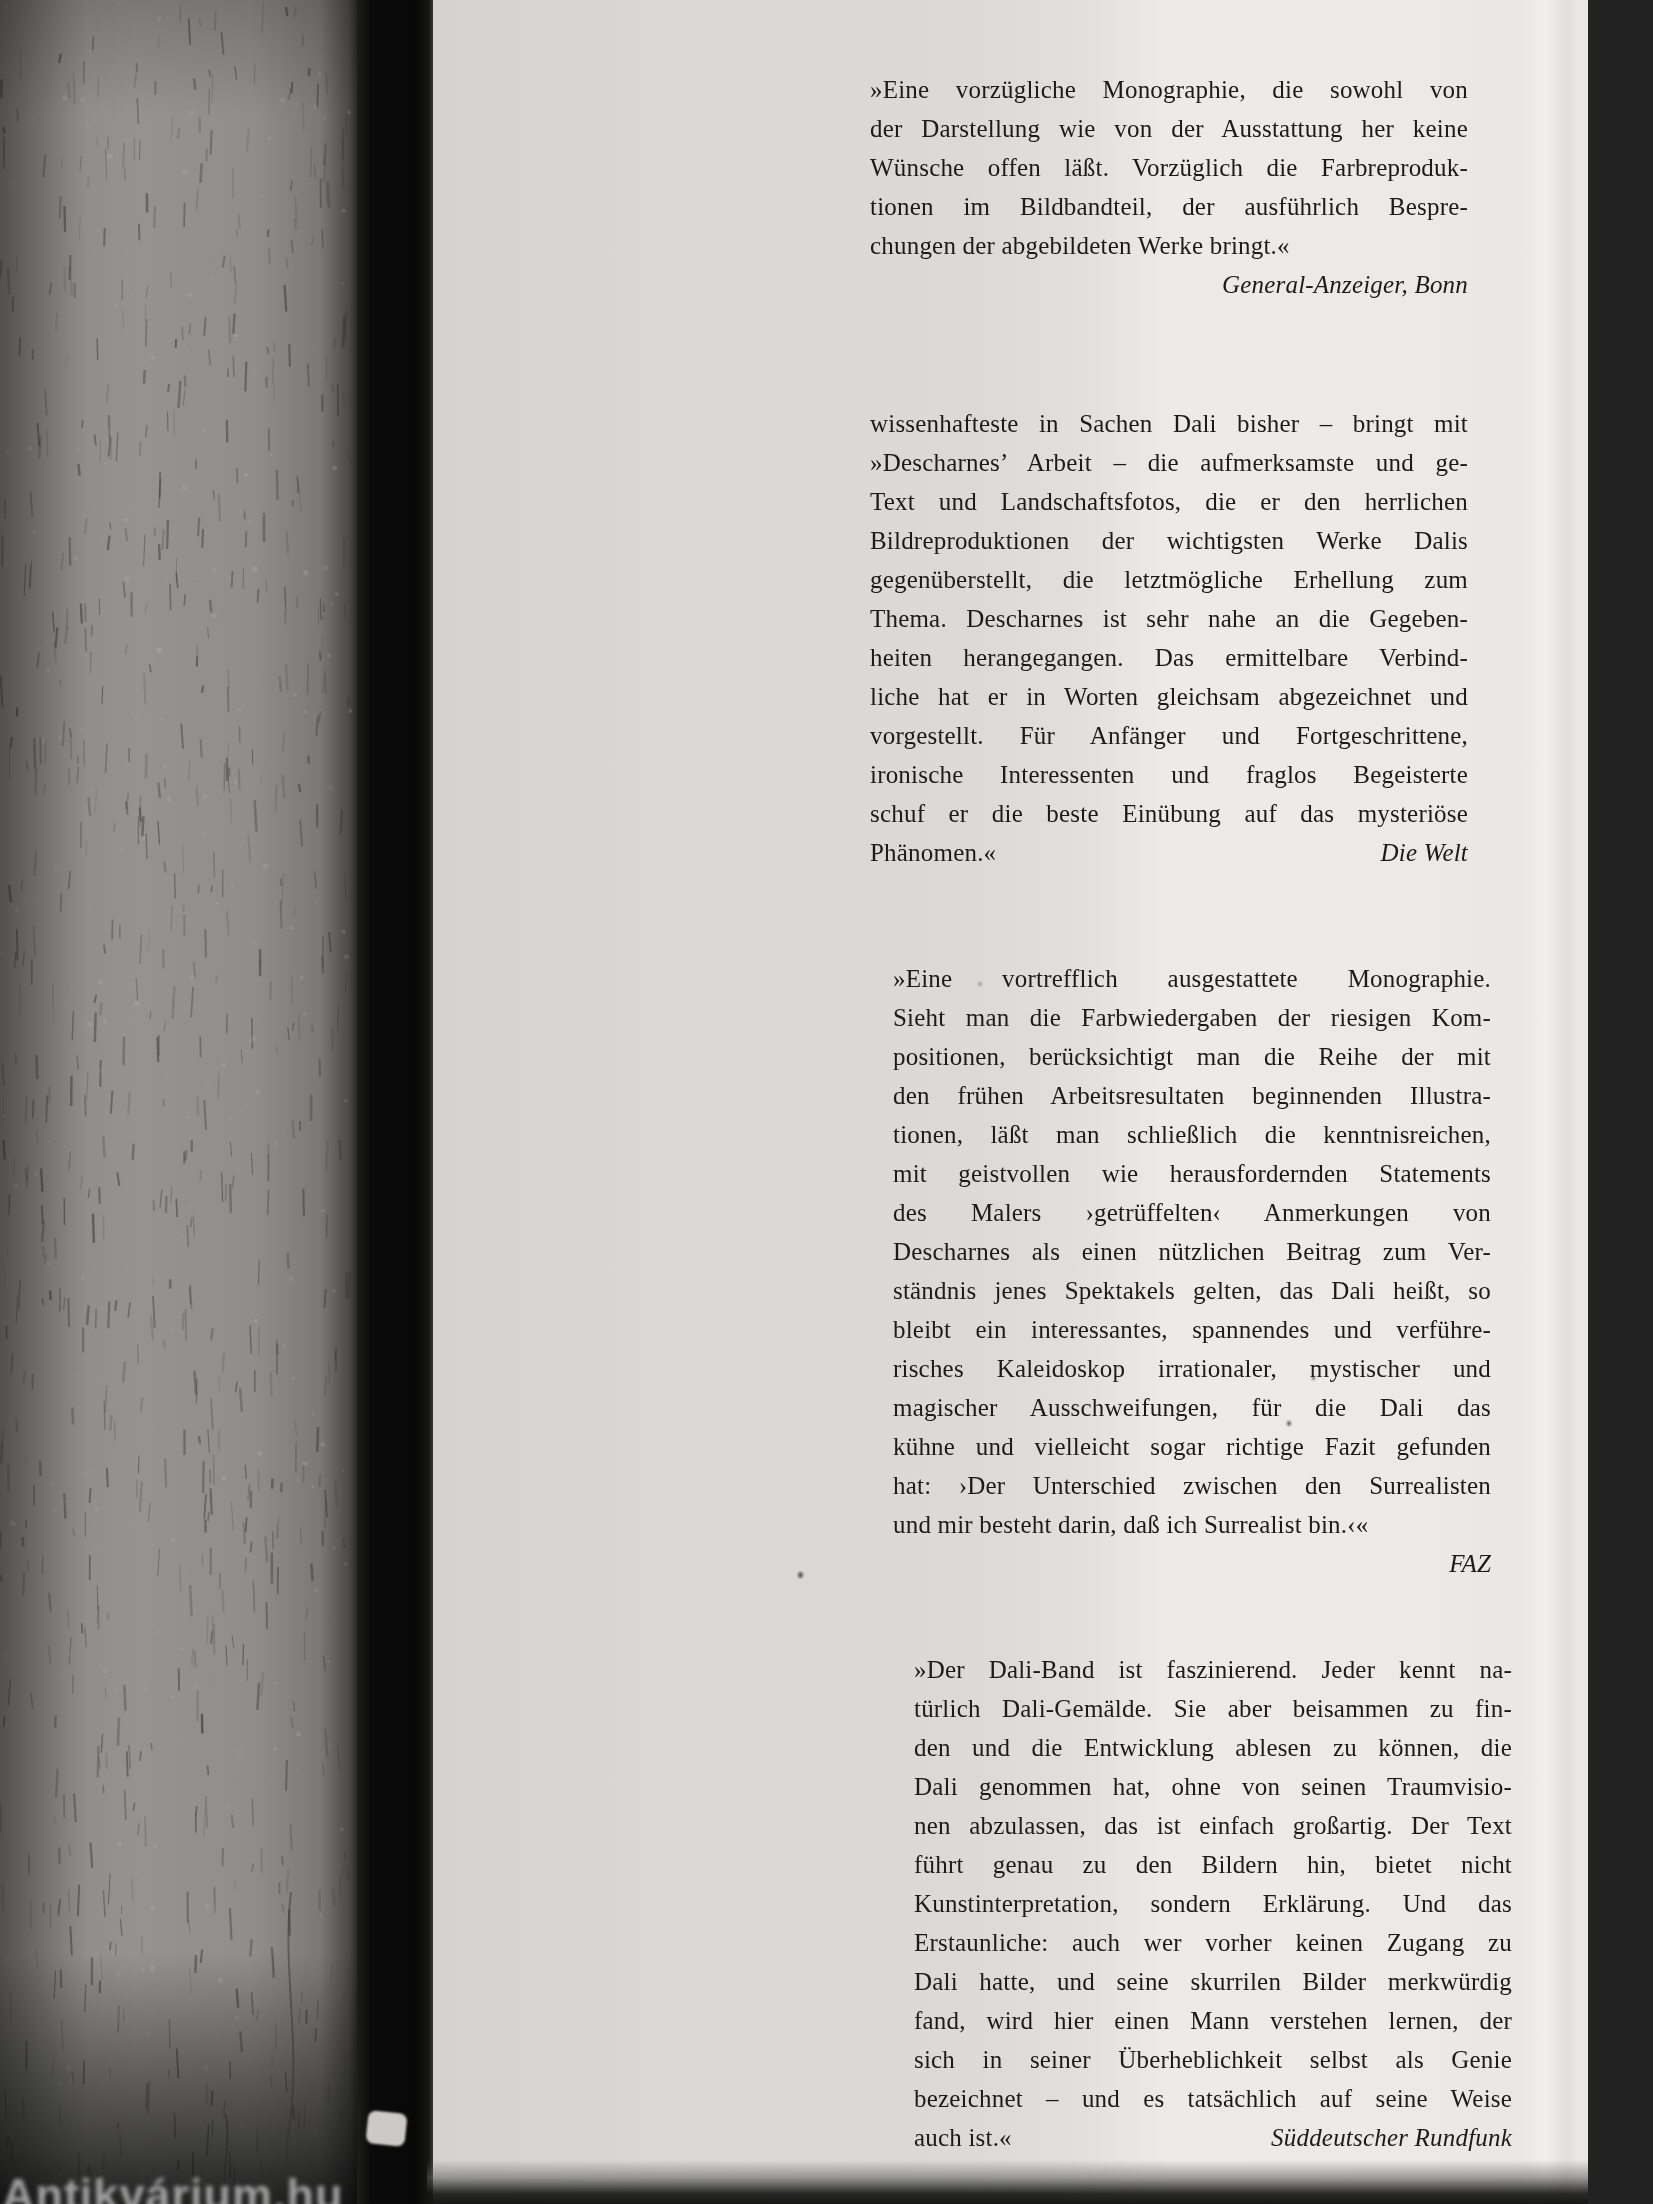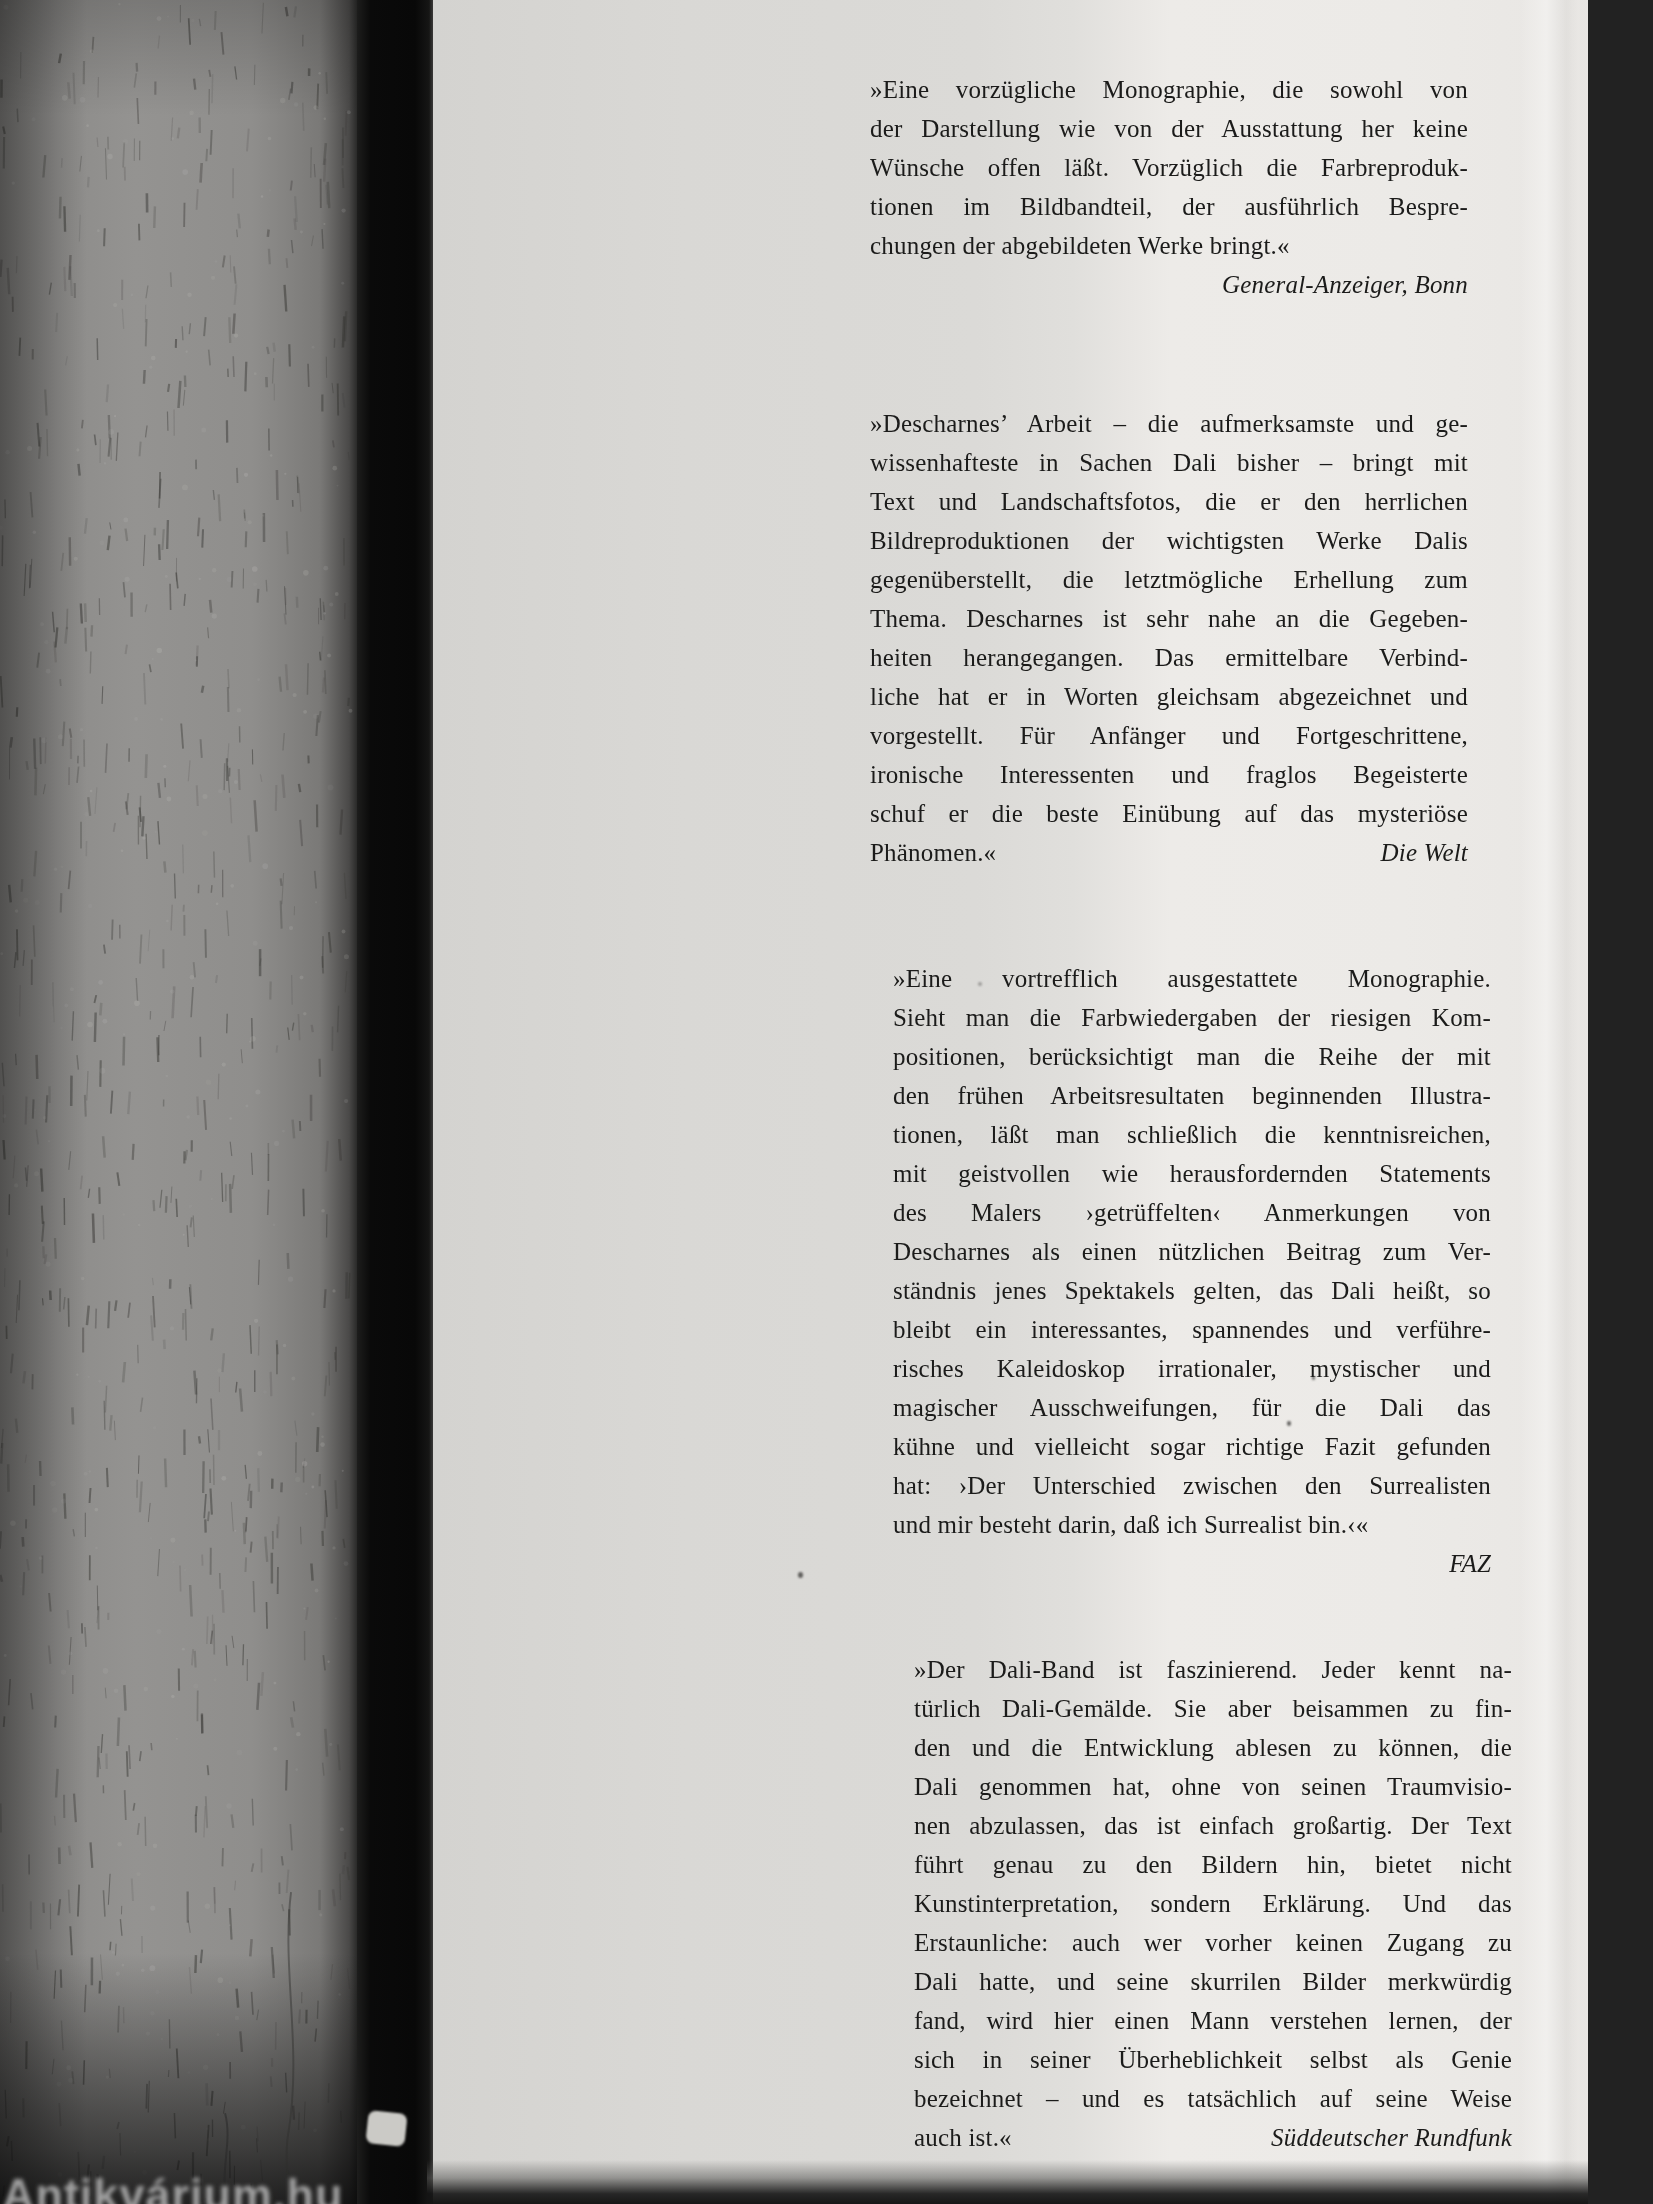--- a/index.html
+++ b/index.html
@@ -1149,22 +1149,22 @@
     <div class="speck" style="left:545px;top:982px;width:3.9px;height:3.9px;opacity:.5;"></div>
   <div class="quote-block" style="top: 70px;">
         <div class="quote-line">»Eine vorzügliche Monographie, die sowohl von</div>
         <div class="quote-line">der Darstellung wie von der Ausstattung her keine</div>
         <div class="quote-line">Wünsche offen läßt. Vorzüglich die Farbreproduk-</div>
         <div class="quote-line">tionen im Bildbandteil, der ausführlich Bespre-</div>
         <div class="quote-line last">chungen der abgebildeten Werke bringt.«</div>
         <div class="attr-line">General-Anzeiger, Bonn</div>
       </div>
       <div class="quote-block" style="top: 404px;">
+        <div class="quote-line">wissenhafteste in Sachen Dali bisher – bringt mit</div>
         <div class="quote-line">»Descharnes’ Arbeit – die aufmerksamste und ge-</div>
-        <div class="quote-line">wissenhafteste in Sachen Dali bisher – bringt mit</div>
         <div class="quote-line">Text und Landschaftsfotos, die er den herrlichen</div>
         <div class="quote-line">Bildreproduktionen der wichtigsten Werke Dalis</div>
         <div class="quote-line">gegenüberstellt, die letztmögliche Erhellung zum</div>
         <div class="quote-line">Thema. Descharnes ist sehr nahe an die Gegeben-</div>
         <div class="quote-line">heiten herangegangen. Das ermittelbare Verbind-</div>
         <div class="quote-line">liche hat er in Worten gleichsam abgezeichnet und</div>
         <div class="quote-line">vorgestellt. Für Anfänger und Fortgeschrittene,</div>
         <div class="quote-line">ironische Interessenten und fraglos Begeisterte</div>
         <div class="quote-line">schuf er die beste Einübung auf das mysteriöse</div>
         <div class="quote-line last inline-attr">

